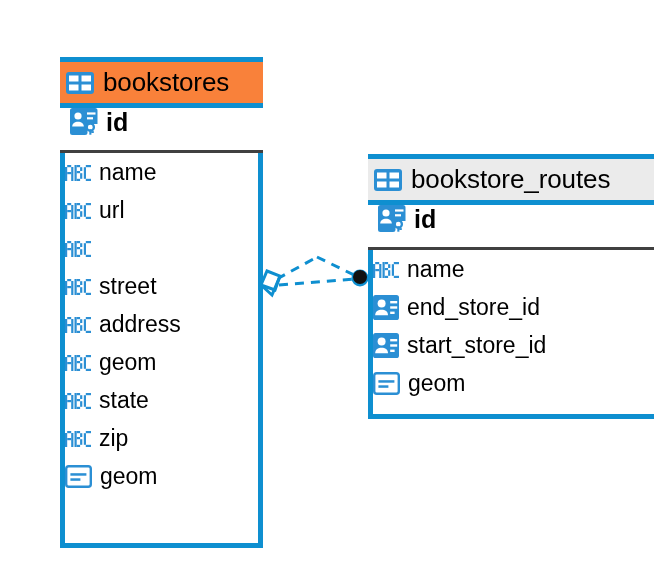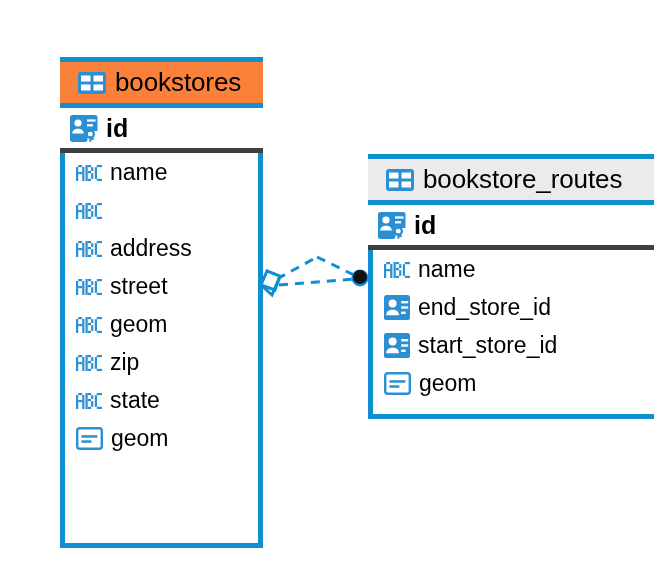--- a/index.html
+++ b/index.html
@@ -40,57 +40,55 @@
     top: 154px;
     width: 315px;
     height: 265px;
   }
 
   .entity-header {
     box-sizing: border-box;
     height: 51px;
     display: flex;
     align-items: center;
-    padding-left: 18px;
+    padding-left: 6px;
     border-top: 5px solid #0e8fd0;
     border-bottom: 5px solid #0e8fd0;
     margin: 0 -5px;
   }
   .entity-header.accent-orange { background: #f9813a; }
   .entity-header.accent-gray   { background: #ebebeb; }
 
   .entity-title {
     font-size: 26px;
     color: #000000;
     margin-left: 9px;
     letter-spacing: -0.1px;
     white-space: nowrap;
   }
 
   .pk-row {
     box-sizing: border-box;
     height: 45px;
     display: flex;
-    align-items: center;
     padding-left: 10px;
-    border-bottom: 5px solid #404040;
+    border-bottom: 3px solid #404040;
     margin: 0 -5px;
     background: #ffffff;
   }
   .pk-row .field-label {
     font-weight: bold;
     font-size: 25px;
   }
 
   .field-row {
     box-sizing: border-box;
     height: 38px;
     display: flex;
     align-items: center;
-    padding-left: 11px;
     background: #ffffff;
   }
   .entity-bookstore-routes .field-row { height: 38px; }
 
   .field-label {
     font-size: 23px;
     color: #000000;
     margin-left: 8px;
     white-space: nowrap;
   }
@@ -171,41 +169,86 @@
               <rect x="15.1" y="10.2" width="2.2" height="5.6"></rect>
             <rect x="20.8" y="2" width="5.2" height="2.2"></rect>
               <rect x="20.8" y="15.8" width="5.2" height="2.2"></rect>
             <rect x="18.8" y="4.2" width="2.2" height="11.6"></rect>
           </g>
         </svg>
       </span>
       <span class="field-label">name</span>
     </div>
 
-
-    <div class="field-row">
-      <span class="icon icon-abc">
-        <svg width="26" height="18" viewBox="0 0 26 18">
-          <g fill="#2b8fd4">
-            <rect x="0" y="4" width="2.2" height="14"></rect>
-              <rect x="6.2" y="4" width="2.2" height="14"></rect>
-            <rect x="2.2" y="2" width="4" height="2.2"></rect>
-              <rect x="2.2" y="9" width="4" height="2.2"></rect>
-            <rect x="9.5" y="2" width="2.2" height="16"></rect>
-            <rect x="11.7" y="2" width="3.4" height="2.2"></rect>
-              <rect x="11.7" y="8" width="3.4" height="2.2"></rect>
-              <rect x="11.7" y="15.8" width="3.4" height="2.2"></rect>
-            <rect x="15.1" y="4.2" width="2.2" height="3.8"></rect>
-              <rect x="15.1" y="10.2" width="2.2" height="5.6"></rect>
-            <rect x="20.8" y="2" width="5.2" height="2.2"></rect>
-              <rect x="20.8" y="15.8" width="5.2" height="2.2"></rect>
-            <rect x="18.8" y="4.2" width="2.2" height="11.6"></rect>
-          </g>
-        </svg>
-      </span>
+    <div class="field-row">
+      <span class="icon icon-abc">
+        <svg width="26" height="18" viewBox="0 0 26 18">
+          <g fill="#2b8fd4">
+            <rect x="0" y="4" width="2.2" height="14"></rect>
+              <rect x="6.2" y="4" width="2.2" height="14"></rect>
+            <rect x="2.2" y="2" width="4" height="2.2"></rect>
+              <rect x="2.2" y="9" width="4" height="2.2"></rect>
+            <rect x="9.5" y="2" width="2.2" height="16"></rect>
+            <rect x="11.7" y="2" width="3.4" height="2.2"></rect>
+              <rect x="11.7" y="8" width="3.4" height="2.2"></rect>
+              <rect x="11.7" y="15.8" width="3.4" height="2.2"></rect>
+            <rect x="15.1" y="4.2" width="2.2" height="3.8"></rect>
+              <rect x="15.1" y="10.2" width="2.2" height="5.6"></rect>
+            <rect x="20.8" y="2" width="5.2" height="2.2"></rect>
+              <rect x="20.8" y="15.8" width="5.2" height="2.2"></rect>
+            <rect x="18.8" y="4.2" width="2.2" height="11.6"></rect>
+          </g>
+        </svg>
+      </span>
+      <span class="field-label">url</span>
+    </div>
+
+    <div class="field-row">
+      <span class="icon icon-abc">
+        <svg width="26" height="18" viewBox="0 0 26 18">
+          <g fill="#2b8fd4">
+            <rect x="0" y="4" width="2.2" height="14"></rect>
+              <rect x="6.2" y="4" width="2.2" height="14"></rect>
+            <rect x="2.2" y="2" width="4" height="2.2"></rect>
+              <rect x="2.2" y="9" width="4" height="2.2"></rect>
+            <rect x="9.5" y="2" width="2.2" height="16"></rect>
+            <rect x="11.7" y="2" width="3.4" height="2.2"></rect>
+              <rect x="11.7" y="8" width="3.4" height="2.2"></rect>
+              <rect x="11.7" y="15.8" width="3.4" height="2.2"></rect>
+            <rect x="15.1" y="4.2" width="2.2" height="3.8"></rect>
+              <rect x="15.1" y="10.2" width="2.2" height="5.6"></rect>
+            <rect x="20.8" y="2" width="5.2" height="2.2"></rect>
+              <rect x="20.8" y="15.8" width="5.2" height="2.2"></rect>
+            <rect x="18.8" y="4.2" width="2.2" height="11.6"></rect>
+          </g>
+        </svg>
+      </span>
+    </div>
+
+    <div class="field-row">
+      <span class="icon icon-abc">
+        <svg width="26" height="18" viewBox="0 0 26 18">
+          <g fill="#2b8fd4">
+            <rect x="0" y="4" width="2.2" height="14"></rect>
+              <rect x="6.2" y="4" width="2.2" height="14"></rect>
+            <rect x="2.2" y="2" width="4" height="2.2"></rect>
+              <rect x="2.2" y="9" width="4" height="2.2"></rect>
+            <rect x="9.5" y="2" width="2.2" height="16"></rect>
+            <rect x="11.7" y="2" width="3.4" height="2.2"></rect>
+              <rect x="11.7" y="8" width="3.4" height="2.2"></rect>
+              <rect x="11.7" y="15.8" width="3.4" height="2.2"></rect>
+            <rect x="15.1" y="4.2" width="2.2" height="3.8"></rect>
+              <rect x="15.1" y="10.2" width="2.2" height="5.6"></rect>
+            <rect x="20.8" y="2" width="5.2" height="2.2"></rect>
+              <rect x="20.8" y="15.8" width="5.2" height="2.2"></rect>
+            <rect x="18.8" y="4.2" width="2.2" height="11.6"></rect>
+          </g>
+        </svg>
+      </span>
+      <span class="field-label">street</span>
     </div>
 
     <div class="field-row">
       <span class="icon icon-abc">
         <svg width="26" height="18" viewBox="0 0 26 18">
           <g fill="#2b8fd4">
             <rect x="0" y="4" width="2.2" height="14"></rect>
               <rect x="6.2" y="4" width="2.2" height="14"></rect>
             <rect x="2.2" y="2" width="4" height="2.2"></rect>
               <rect x="2.2" y="9" width="4" height="2.2"></rect>
@@ -237,43 +280,20 @@
               <rect x="11.7" y="8" width="3.4" height="2.2"></rect>
               <rect x="11.7" y="15.8" width="3.4" height="2.2"></rect>
             <rect x="15.1" y="4.2" width="2.2" height="3.8"></rect>
               <rect x="15.1" y="10.2" width="2.2" height="5.6"></rect>
             <rect x="20.8" y="2" width="5.2" height="2.2"></rect>
               <rect x="20.8" y="15.8" width="5.2" height="2.2"></rect>
             <rect x="18.8" y="4.2" width="2.2" height="11.6"></rect>
           </g>
         </svg>
       </span>
-      <span class="field-label">street</span>
-    </div>
-
-    <div class="field-row">
-      <span class="icon icon-abc">
-        <svg width="26" height="18" viewBox="0 0 26 18">
-          <g fill="#2b8fd4">
-            <rect x="0" y="4" width="2.2" height="14"></rect>
-              <rect x="6.2" y="4" width="2.2" height="14"></rect>
-            <rect x="2.2" y="2" width="4" height="2.2"></rect>
-              <rect x="2.2" y="9" width="4" height="2.2"></rect>
-            <rect x="9.5" y="2" width="2.2" height="16"></rect>
-            <rect x="11.7" y="2" width="3.4" height="2.2"></rect>
-              <rect x="11.7" y="8" width="3.4" height="2.2"></rect>
-              <rect x="11.7" y="15.8" width="3.4" height="2.2"></rect>
-            <rect x="15.1" y="4.2" width="2.2" height="3.8"></rect>
-              <rect x="15.1" y="10.2" width="2.2" height="5.6"></rect>
-            <rect x="20.8" y="2" width="5.2" height="2.2"></rect>
-              <rect x="20.8" y="15.8" width="5.2" height="2.2"></rect>
-            <rect x="18.8" y="4.2" width="2.2" height="11.6"></rect>
-          </g>
-        </svg>
-      </span>
       <span class="field-label">geom</span>
     </div>
 
     <div class="field-row">
       <span class="icon icon-abc">
         <svg width="26" height="18" viewBox="0 0 26 18">
           <g fill="#2b8fd4">
             <rect x="0" y="4" width="2.2" height="14"></rect>
               <rect x="6.2" y="4" width="2.2" height="14"></rect>
             <rect x="2.2" y="2" width="4" height="2.2"></rect>
@@ -283,44 +303,44 @@
               <rect x="11.7" y="8" width="3.4" height="2.2"></rect>
               <rect x="11.7" y="15.8" width="3.4" height="2.2"></rect>
             <rect x="15.1" y="4.2" width="2.2" height="3.8"></rect>
               <rect x="15.1" y="10.2" width="2.2" height="5.6"></rect>
             <rect x="20.8" y="2" width="5.2" height="2.2"></rect>
               <rect x="20.8" y="15.8" width="5.2" height="2.2"></rect>
             <rect x="18.8" y="4.2" width="2.2" height="11.6"></rect>
           </g>
         </svg>
       </span>
+      <span class="field-label">state</span>
+    </div>
+
+    <div class="field-row">
+      <span class="icon icon-abc">
+        <svg width="26" height="18" viewBox="0 0 26 18">
+          <g fill="#2b8fd4">
+            <rect x="0" y="4" width="2.2" height="14"></rect>
+              <rect x="6.2" y="4" width="2.2" height="14"></rect>
+            <rect x="2.2" y="2" width="4" height="2.2"></rect>
+              <rect x="2.2" y="9" width="4" height="2.2"></rect>
+            <rect x="9.5" y="2" width="2.2" height="16"></rect>
+            <rect x="11.7" y="2" width="3.4" height="2.2"></rect>
+              <rect x="11.7" y="8" width="3.4" height="2.2"></rect>
+              <rect x="11.7" y="15.8" width="3.4" height="2.2"></rect>
+            <rect x="15.1" y="4.2" width="2.2" height="3.8"></rect>
+              <rect x="15.1" y="10.2" width="2.2" height="5.6"></rect>
+            <rect x="20.8" y="2" width="5.2" height="2.2"></rect>
+              <rect x="20.8" y="15.8" width="5.2" height="2.2"></rect>
+            <rect x="18.8" y="4.2" width="2.2" height="11.6"></rect>
+          </g>
+        </svg>
+      </span>
       <span class="field-label">zip</span>
-    </div>
-
-    <div class="field-row">
-      <span class="icon icon-abc">
-        <svg width="26" height="18" viewBox="0 0 26 18">
-          <g fill="#2b8fd4">
-            <rect x="0" y="4" width="2.2" height="14"></rect>
-              <rect x="6.2" y="4" width="2.2" height="14"></rect>
-            <rect x="2.2" y="2" width="4" height="2.2"></rect>
-              <rect x="2.2" y="9" width="4" height="2.2"></rect>
-            <rect x="9.5" y="2" width="2.2" height="16"></rect>
-            <rect x="11.7" y="2" width="3.4" height="2.2"></rect>
-              <rect x="11.7" y="8" width="3.4" height="2.2"></rect>
-              <rect x="11.7" y="15.8" width="3.4" height="2.2"></rect>
-            <rect x="15.1" y="4.2" width="2.2" height="3.8"></rect>
-              <rect x="15.1" y="10.2" width="2.2" height="5.6"></rect>
-            <rect x="20.8" y="2" width="5.2" height="2.2"></rect>
-              <rect x="20.8" y="15.8" width="5.2" height="2.2"></rect>
-            <rect x="18.8" y="4.2" width="2.2" height="11.6"></rect>
-          </g>
-        </svg>
-      </span>
-      <span class="field-label">state</span>
     </div>
 
 
     <div class="field-row">
       <span class="icon icon-geom">
         <svg width="27" height="23" viewBox="0 0 27 23">
           <rect x="1.2" y="1.2" width="24.6" height="20.6" rx="2.6" fill="#ffffff" stroke="#2b8fd4" stroke-width="2.4"></rect>
           <rect x="5.4" y="8.2" width="16" height="2.5" fill="#2b8fd4"></rect>
           <rect x="5.4" y="13.3" width="10" height="2.5" fill="#2b8fd4"></rect>
         </svg>

